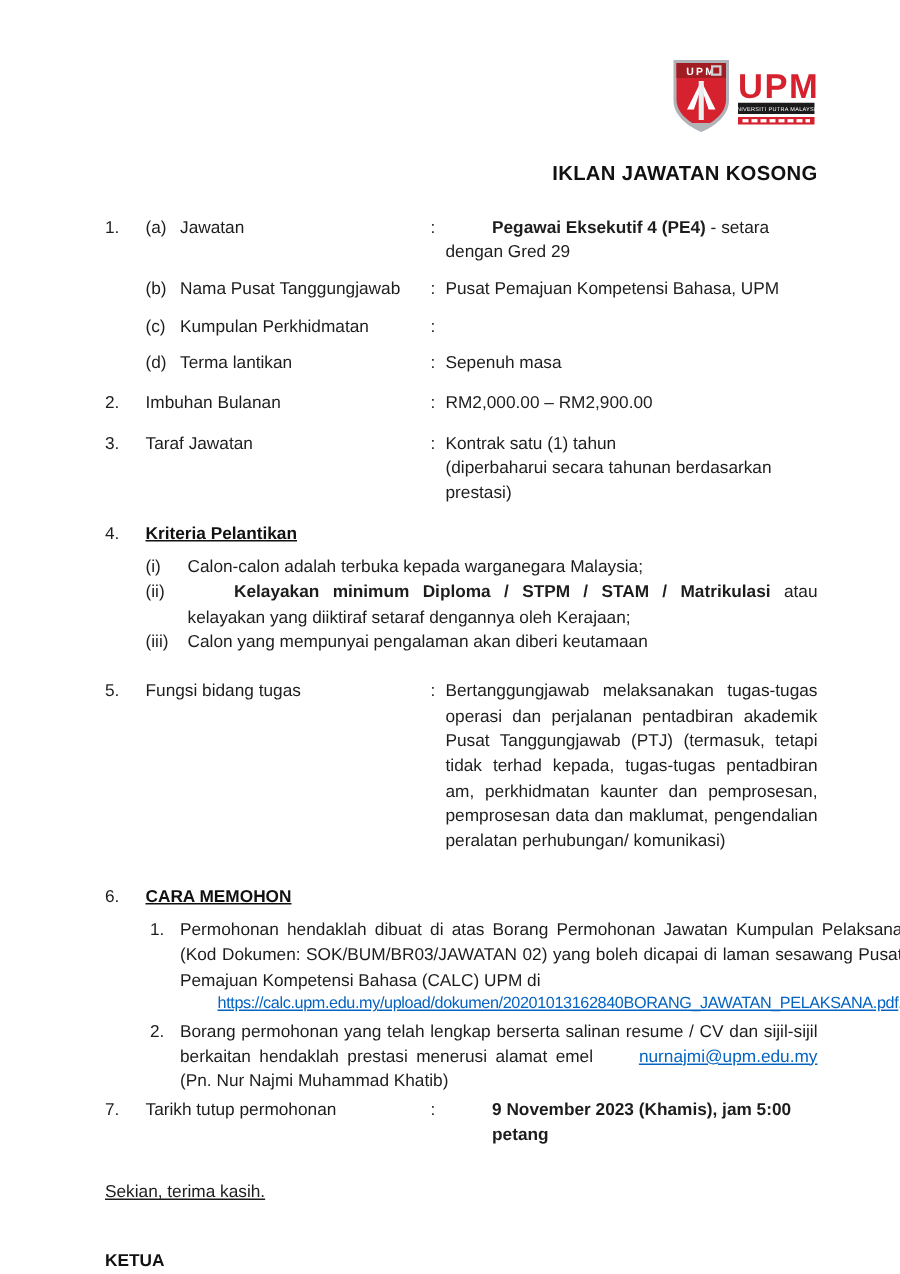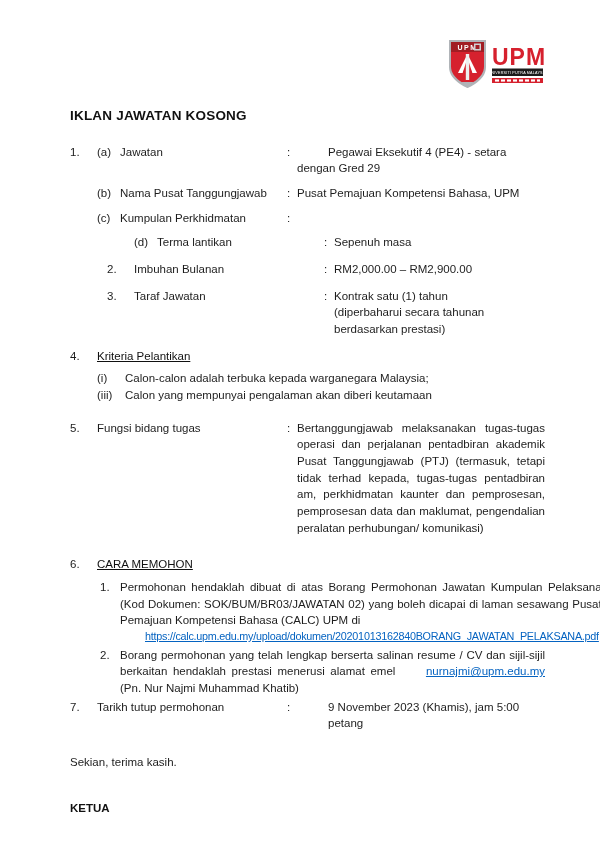--- a/index.html
+++ b/index.html
@@ -12,39 +12,39 @@
   .doc { padding:34px 55px 0 70px; }
 
   
   .logo-wrap { display:flex; justify-content:flex-end; margin-bottom:10px; }
 
   
   .ref-line { font-style:italic; font-size:11px; margin-bottom:13px; }
   .ref-line .ref-value { margin-left:20px; }
 
   
-  .doc-title { text-align:left; font-weight:bold; font-size:13.5px; color:#111; letter-spacing:.2px; margin-bottom:18px; }
+  .doc-title { text-align:right; font-weight:bold; font-size:13.5px; color:#111; letter-spacing:.2px; margin-bottom:18px; }
 
   
   .frow { display:grid; grid-template-columns:27px 190px 10px 1fr; align-items:start; }
-  .mb8 { margin-bottom:8px; } .mb10 { margin-bottom:10px;margin-left:37px; }
+  .mb8 { margin-bottom:8px; } .mb10 { margin-bottom:10px; }
   .mb16 { margin-bottom:16px; } .mb20 { margin-bottom:20px; } .mb22 { margin-bottom:22px; }
   .letter { display:inline-block; width:23px; }
-  .bold { font-weight:normal;padding-left:31px; }
-  .hd { font-weight:normal; text-decoration:underline; color:#111; }
+  .bold { font-weight:bold;padding-left:31px; }
+  .hd { font-weight:bold; text-decoration:underline; color:#111; }
   .just { text-align:justify; }
 
   
   .sub4 { display:grid; grid-template-columns:28px 1fr; margin-left:27px; }
   .sub6 { display:grid; grid-template-columns:20px 1fr; margin-left:30px; margin-bottom:2px; }
   .url-line { font-size:10.8px; letter-spacing:-0.25px; white-space:nowrap; }
   a.lnk { color:#0563c1; text-decoration:underline; cursor:pointer;padding-left:25px; }
 
   
-  .sekian { margin-bottom:30px; }
+  .sekian { margin-bottom:30px;text-decoration:underline; }
   .sig { font-weight:bold; line-height:1.27; color:#111; }
 </style>
 </head>
 <body>
 
 <div class="doc">
 
   <div class="logo-wrap">
     <svg width="98" height="62" viewBox="0 0 98 62">
 
@@ -122,20 +122,24 @@
   </div>
 
   <div class="frow" style="margin-bottom:6px">
     <span>4.</span>
     <span class="hd" style="grid-column:2 / 5">Kriteria Pelantikan</span>
   </div>
   <div class="sub4">
     <span>(i)</span>
     <span class="just">Calon-calon adalah terbuka kepada warganegara Malaysia;</span>
   </div>
+  <div class="sub4">
+    <span>(ii)</span>
+    <span class="just"><span class="bold">Kelayakan minimum Diploma / STPM / STAM / Matrikulasi</span><span>  atau kelayakan yang diiktiraf setaraf dengannya oleh Kerajaan;</span></span>
+  </div>
   <div class="sub4 mb16">
     <span>(iii)</span>
     <span class="just">Calon yang mempunyai pengalaman akan diberi keutamaan</span>
   </div>
 
   <div class="frow mb20">
     <span>5.</span>
     <span>Fungsi bidang tugas</span>
     <span>:</span>
     <span class="just">Bertanggungjawab melaksanakan tugas-tugas operasi dan perjalanan pentadbiran akademik Pusat Tanggungjawab (PTJ) (termasuk, tetapi tidak terhad kepada, tugas-tugas pentadbiran am, perkhidmatan kaunter dan pemprosesan, pemprosesan data dan maklumat, pengendalian peralatan perhubungan/ komunikasi)</span>

